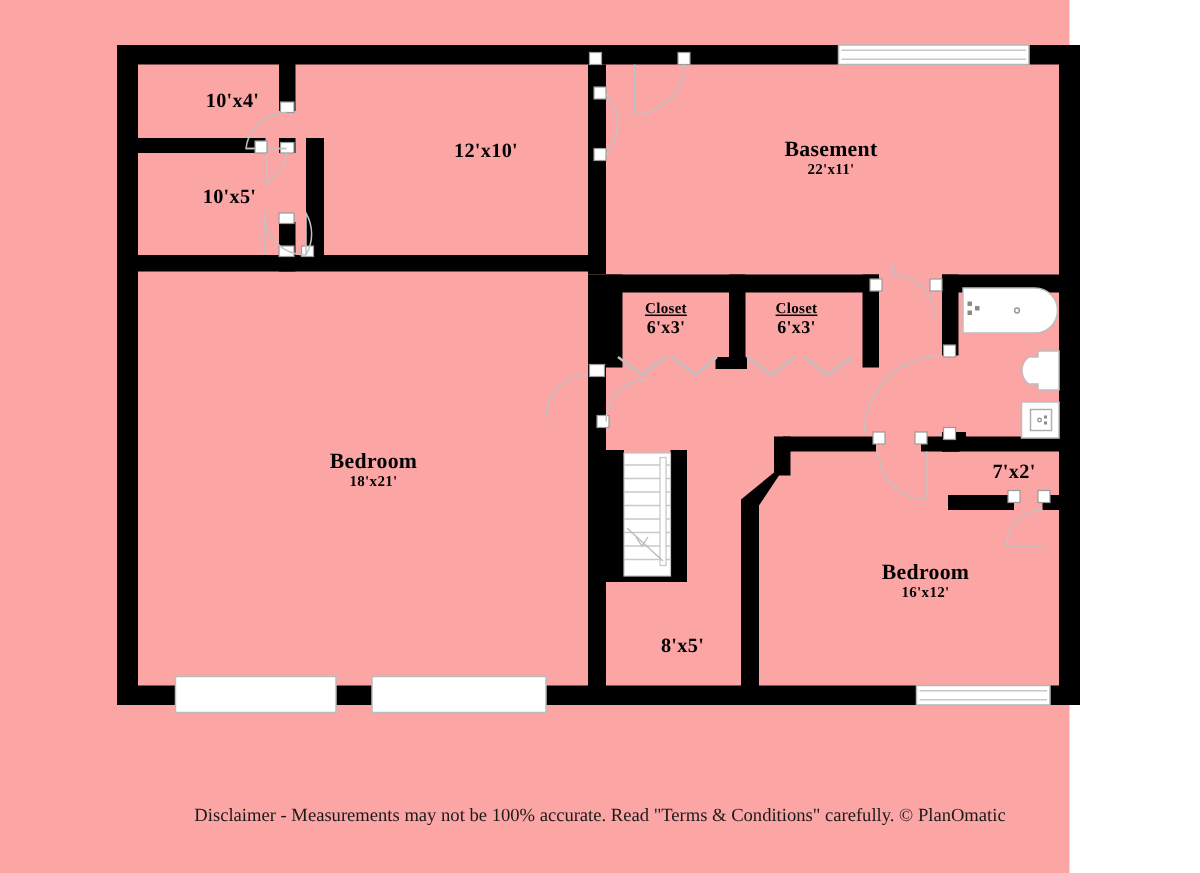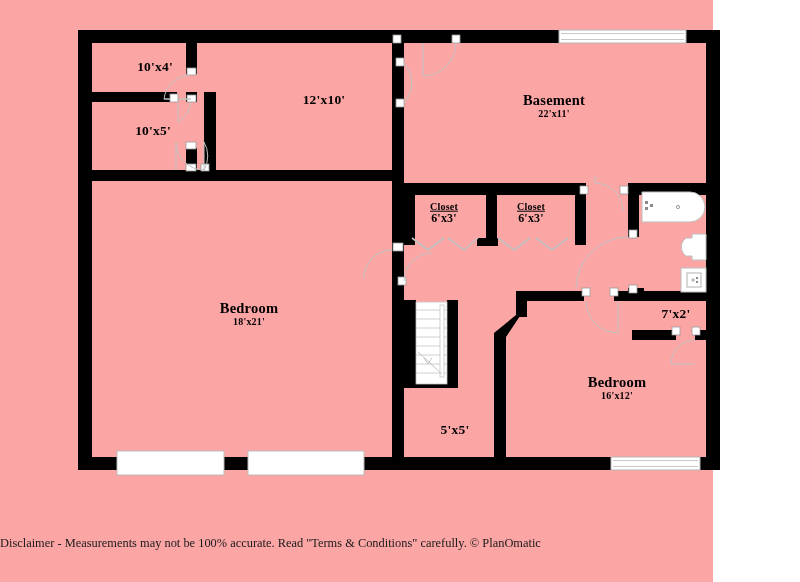--- a/index.html
+++ b/index.html
@@ -54,21 +54,21 @@
   .room-label.dim-only .rl-dim {
     font-size: 13.5px;
   }
   .room-label.small .rl-name { font-size: 10px; text-decoration: underline; }
   .room-label.small .rl-dim { font-size: 12px; }
   #disclaimer {
     position: absolute;
     left: 0;
     top: 536px;
     width: 800px;
-    text-align: left;
+    text-align: center;
     font-family: "Liberation Serif", serif;
     font-size: 12.4px;
     color: #1a1a1a;
     white-space: nowrap;
   }
 </style>
 </head>
 <body>
 
 <div id="floorplan-root">
@@ -329,21 +329,21 @@
     <span class="rl-name">Closet</span>
     <span class="rl-dim">6'x3'</span>
   </div>
 
   <div class="room-label" style="left:249px; top:314px;">
     <span class="rl-name">Bedroom</span>
     <span class="rl-dim">18'x21'</span>
   </div>
 
   <div class="room-label dim-only" style="left:455px; top:430px;">
-    <span class="rl-dim">5'x5'</span>
+    <span class="rl-dim">8'x5'</span>
   </div>
 
   <div class="room-label dim-only" style="left:676px; top:314px;">
     <span class="rl-dim">7'x2'</span>
   </div>
 
   <div class="room-label" style="left:617px; top:388px;">
     <span class="rl-name">Bedroom</span>
     <span class="rl-dim">16'x12'</span>
   </div>

